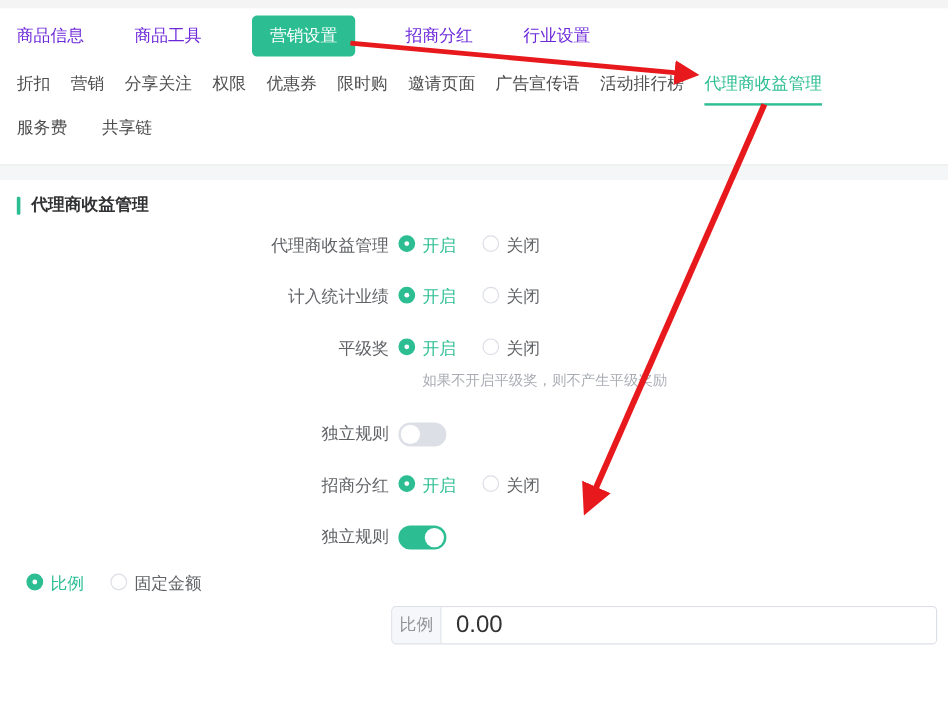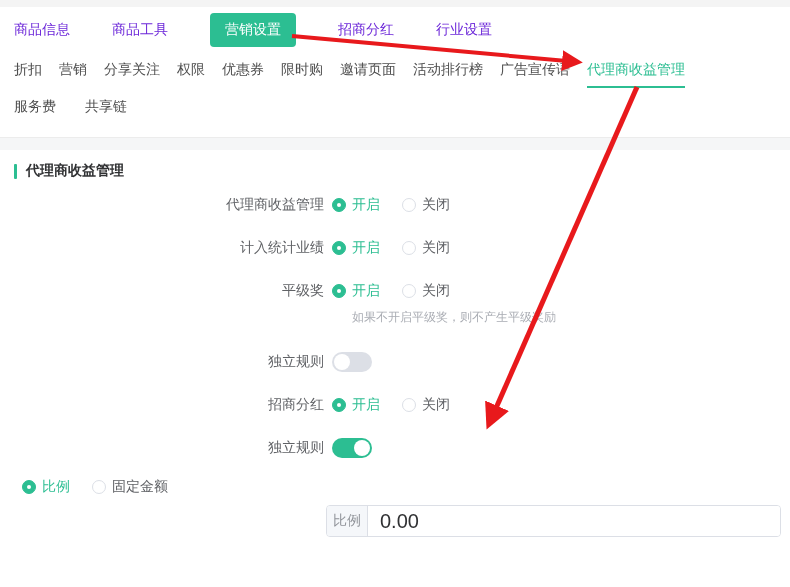--- a/index.html
+++ b/index.html
@@ -31,21 +31,21 @@
   main{padding:11px 14px 0;}
   .section-title{display:flex;align-items:center;gap:9px;height:20px;font-weight:bold;color:#303133;}
   .section-title .bar{width:3px;height:15px;background:var(--green);border-radius:1px;}
   .form{margin-top:14px;color:var(--label);}
   .f-row{display:flex;align-items:center;min-height:20px;margin-bottom:23px;}
   .f-row.mb8{margin-bottom:8px;}
   .f-row.mb19{margin-bottom:19px;}
   .f-label{width:310px;flex:none;text-align:right;color:var(--label);}
   .f-content{margin-left:8px;display:flex;align-items:center;}
   
-  .radio{display:inline-flex;align-items:center;gap:6px;cursor:pointer;}
+  .radio{display:inline-flex;align-items:flex-start;gap:6px;cursor:pointer;}
   .radio + .radio{margin-left:22px;}
   .rdot{width:14px;height:14px;border-radius:50%;border:1px solid var(--border);background:#fff;position:relative;flex:none;}
   .radio.checked .rdot{background:var(--green);border-color:var(--green);}
   .radio.checked .rdot::after{content:"";position:absolute;width:4px;height:4px;border-radius:50%;background:#fff;left:4px;top:4px;}
   .radio .txt{color:var(--label);}
   .radio.checked .txt{color:var(--green);}
   
   .switch{width:40px;height:20px;border-radius:10px;background:var(--border);position:relative;cursor:pointer;flex:none;}
   .switch::after{content:"";position:absolute;width:16px;height:16px;border-radius:50%;background:#fff;top:2px;left:2px;}
   .switch.on{background:var(--green);}
@@ -73,22 +73,22 @@
 </nav>
 
 <nav class="sub-tabs">
   <div class="sub-tab">折扣</div>
   <div class="sub-tab">营销</div>
   <div class="sub-tab">分享关注</div>
   <div class="sub-tab">权限</div>
   <div class="sub-tab">优惠券</div>
   <div class="sub-tab">限时购</div>
   <div class="sub-tab">邀请页面</div>
+  <div class="sub-tab">广告宣传语</div>
   <div class="sub-tab">活动排行榜</div>
-  <div class="sub-tab">广告宣传语</div>
   <div class="sub-tab active">代理商收益管理</div>
 </nav>
 <nav class="sub-tabs row2">
   <div class="sub-tab">服务费</div>
   <div class="sub-tab">共享链</div>
 </nav>
 
 <div class="band"></div>
 
 <main>

